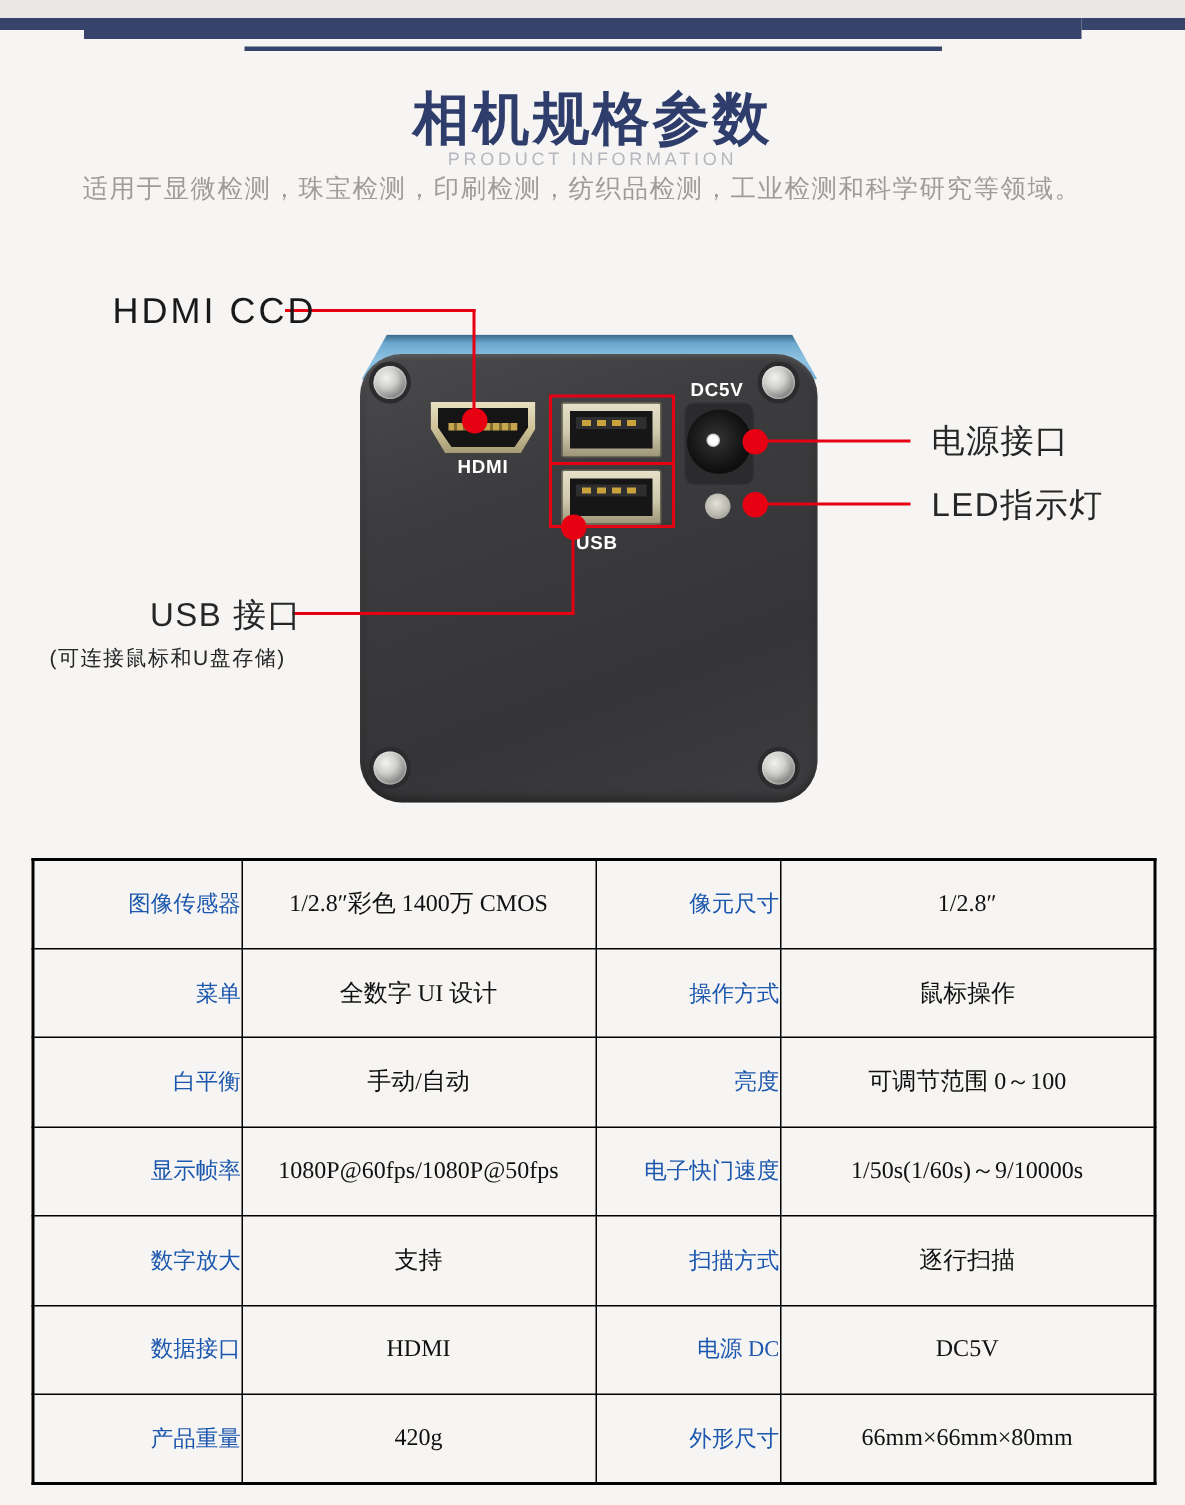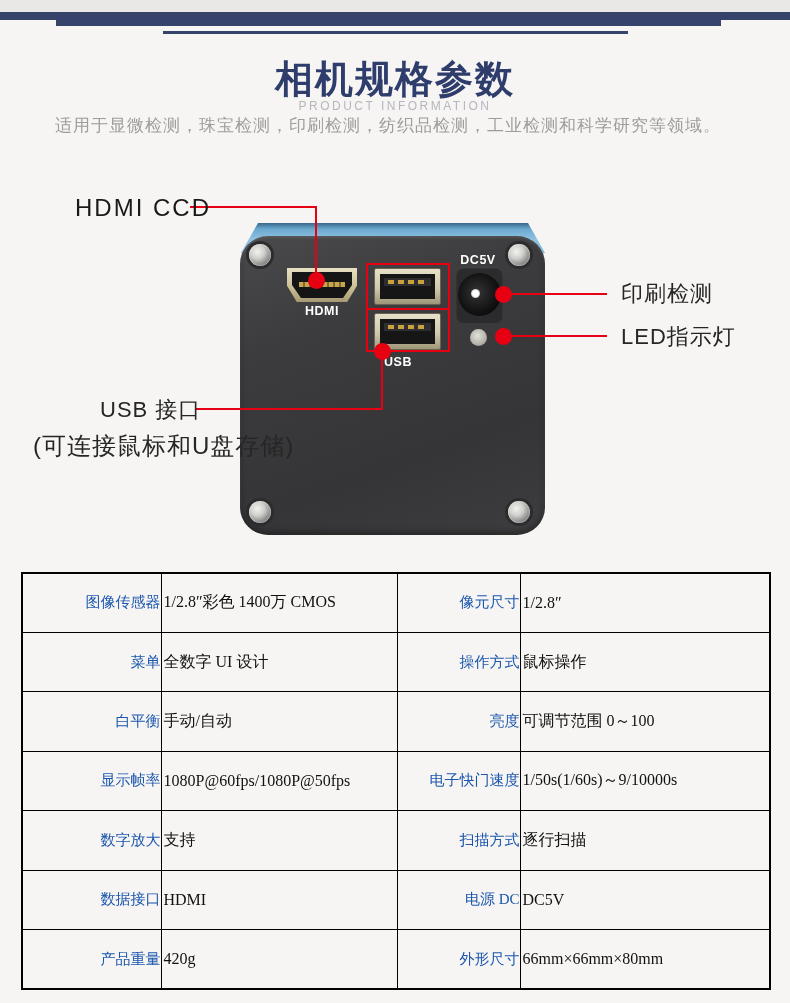--- a/index.html
+++ b/index.html
@@ -120,35 +120,35 @@
   
   .rline { position:absolute; background:#e60012; }
   .rdot  { position:absolute; width:17px; height:17px; border-radius:50%; background:#e60012; }
 
   
   .callout { position:absolute; color:#262626; font-size:22px; letter-spacing:1px; }
   .callout.hdmi-ccd { left:75px;  top:182px; font-size:24px; color:#191919; letter-spacing:2px; }
   .callout.power    { left:621px; top:267px; }
   .callout.led      { left:621px; top:310px; }
   .callout.usb      { left:100px; top:383px; }
-  .callout.usb-note { left:33px;  top:418px; font-size:24px; }
+  .callout.usb-note { left:33px;  top:418px; font-size:14px; }
 
   
   table.spec {
     position:absolute; left:21px; top:560px; width:748px; height:418px;
     border-collapse:collapse; table-layout:fixed;
     font-family:"Liberation Serif", serif;
   }
   table.spec { border:2px solid #000; }
   table.spec td { border:1px solid #000; vertical-align:middle; height:41px; overflow:hidden; }
   td.lbl {
     color:#1c57ae; font-size:15px; padding-left:3px; text-align:right; white-space:nowrap;
   }
   td.val {
-    color:#111; font-size:16px; white-space:nowrap; padding:0 2px;
+    color:#111; font-size:16px; text-align:center; white-space:nowrap; padding:0 2px;
   }
 </style>
 </head>
 <body>
 
 <div class="page">
 
   <div class="bar bar-left"></div>
   <div class="bar bar-main"></div>
   <div class="bar bar-right"></div>
@@ -204,21 +204,21 @@
     <div class="rline" style="left:195px; top:396px; width:188px; height:2px;"></div>
     <div class="rline" style="left:504px; top:281px; width:103px; height:2px;"></div>
     <div class="rline" style="left:504px; top:323px; width:103px; height:2px;"></div>
 
     <div class="rdot" style="left:308px; top:260px;"></div>
     <div class="rdot" style="left:374px; top:331px;"></div>
     <div class="rdot" style="left:495px; top:274px;"></div>
     <div class="rdot" style="left:495px; top:316px;"></div>
 
     <div class="callout hdmi-ccd">HDMI  CCD</div>
-    <div class="callout power">印刷检测</div>
+    <div class="callout power">电源接口</div>
     <div class="callout led">LED指示灯</div>
     <div class="callout usb">USB 接口</div>
     <div class="callout usb-note">(可连接鼠标和U盘存储)</div>
   </div>
 
   <table class="spec">
     <colgroup>
         <col style="width:139px">
         <col style="width:236px">
         <col style="width:123px">

